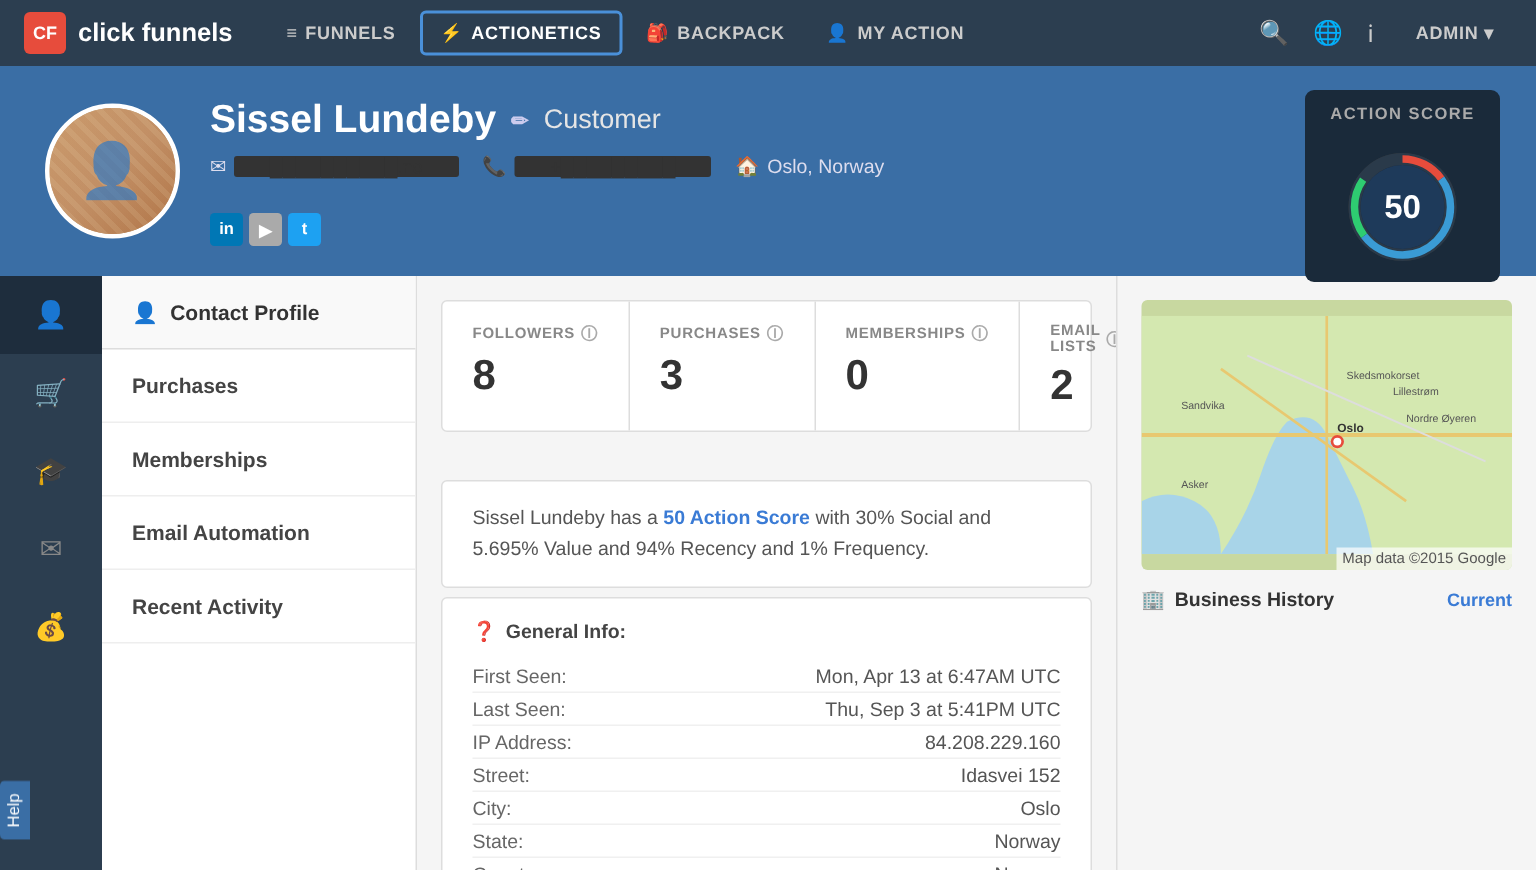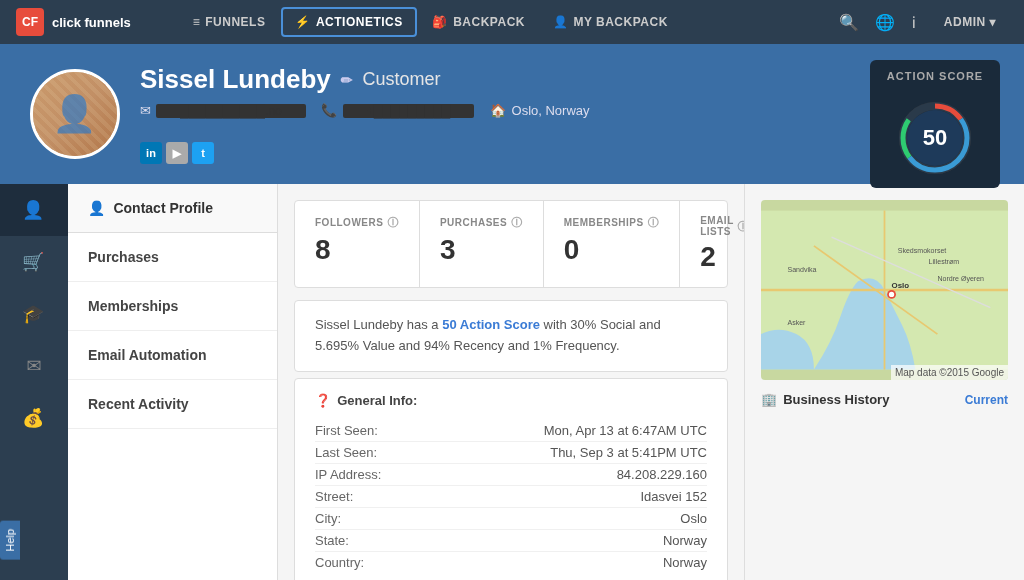--- a/index.html
+++ b/index.html
@@ -6,36 +6,35 @@
     body { font-family: Arial, sans-serif; font-size: 13px; background: #f0f0f0; overflow: hidden; width: 1024px; height: 580px; }
 
     
     .top-nav {
       background: #2c3e50;
       height: 44px;
       display: flex;
       align-items: center;
       padding: 0 16px;
       color: #fff;
-      gap: 26px;
     }
     .nav-logo {
       display: flex;
       align-items: center;
       gap: 8px;
       margin-right: 24px;
     }
     .logo-icon {
       width: 28px; height: 28px;
       background: #e74c3c;
       border-radius: 4px;
       display: flex; align-items: center; justify-content: center;
       font-weight: bold; color: #fff; font-size: 12px;
     }
-    .logo-text { color: #fff; font-size: 13px; font-weight: bold; }
+    .logo-text { color: #fff; font-size: 17px; font-weight: bold; }
     .nav-items { display: flex; align-items: center; gap: 4px; flex: 1; }
     .nav-item {
       padding: 6px 12px;
       color: #ccc;
       font-size: 12px;
       font-weight: bold;
       letter-spacing: 0.5px;
       cursor: pointer;
       display: flex; align-items: center; gap: 5px;
       border-radius: 3px;
@@ -190,21 +189,21 @@
       overflow-y: auto;
       padding: 16px;
     }
 
     
     .stats-row {
       display: flex; gap: 0;
       background: #fff;
       border: 1px solid #ddd;
       border-radius: 4px;
-      margin-bottom: 12px;
+      margin-bottom: 32px;
     }
     .stat-box {
       flex: 1;
       padding: 14px 20px;
       border-right: 1px solid #ddd;
     }
     .stat-box:last-child { border-right: none; }
     .stat-label {
       font-size: 10px; font-weight: bold; color: #888;
       letter-spacing: 0.5px; text-transform: uppercase;
@@ -303,21 +302,21 @@
     <div class="nav-item active">
       <span>⚡</span>
       <span>ACTIONETICS</span>
     </div>
     <div class="nav-item">
       <span>🎒</span>
       <span>BACKPACK</span>
     </div>
     <div class="nav-item">
       <span>👤</span>
-      <span>MY BACKPACK</span>
+      <span>MY ACTION</span>
     </div>
   </div>
   <div class="nav-right">
     <span class="nav-icon">🔍</span>
     <span class="nav-icon">🌐</span>
     <span class="nav-icon">ℹ</span>
     <span class="nav-item">ADMIN ▾</span>
   </div>
 </nav>
 

